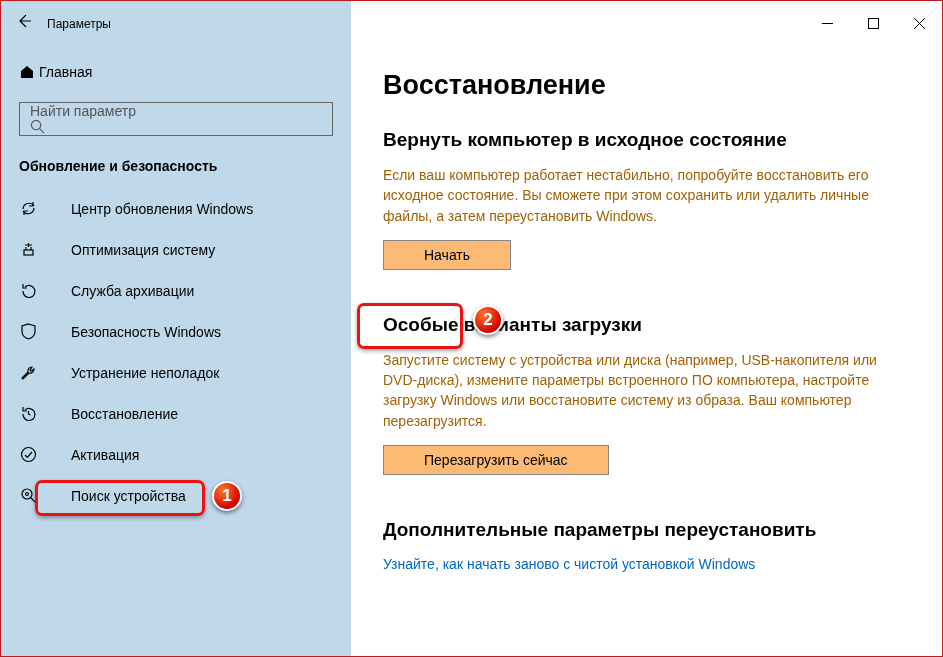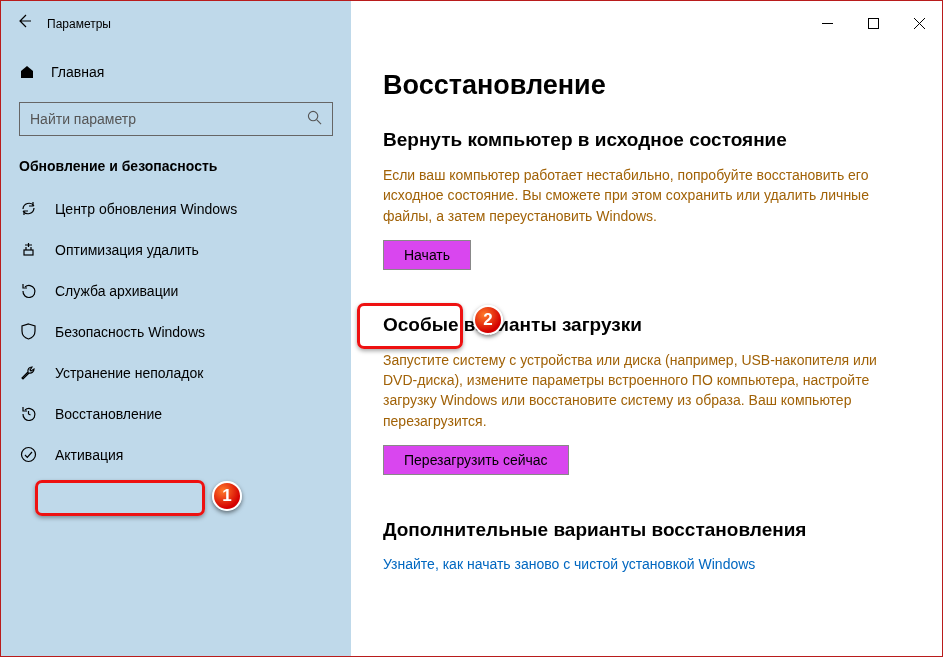--- a/index.html
+++ b/index.html
@@ -13,35 +13,35 @@
   .winctrls { margin-left: auto; display: flex; height: 100%; }
   .winctrls div { width: 46px; display: flex; align-items: center; justify-content: center; font-size: 14px; font-family: "Segoe MDL2 Assets", sans-serif; }
   .winctrls svg { width: 11px; height: 11px; stroke: #000; stroke-width: 1; fill: none; }
 
   
   .body { flex: 1; display: flex; min-height: 0; }
   .sidebar { width: 350px; background: #bfd9ea; padding-top: 8px; overflow: hidden; }
   .content { flex: 1; background: #fff; padding: 24px 32px 10px 32px; overflow: hidden; position: relative; }
 
   
-  .home { display: flex; align-items: center; gap: 16px; padding: 10px 18px 10px 18px; font-size: 14px; }
+  .home { display: flex; align-items: center; gap: 4px; padding: 10px 18px 10px 18px; font-size: 14px; }
   .home .ico { width: 16px; display: flex; justify-content: center; }
-  .searchbox { margin: 12px 18px 18px 18px; height: 34px; border: 1px solid #666; display: flex; align-items: center; padding: 0 10px 0 10px; font-size: 14px; color: #555; background: #bfd9ea; }
+  .searchbox { margin: 12px 18px 18px 18px; height: 34px; border: 1px solid #666; display: flex; align-items: flex-start; padding: 0 10px 0 10px; font-size: 14px; color: #555; background: #bfd9ea; flex-direction: column; }
   .searchbox .ph { flex: 1; }
   .section-title { font-size: 14px; font-weight: 600; padding: 4px 28px 14px 18px; }
   .nav { list-style: none; }
-  .nav li { display: flex; align-items: center; gap: 18px; padding: 12px 18px 12px 18px; font-size: 14px; position: relative; }
+  .nav li { display: flex; align-items: center; gap: 34px; padding: 12px 18px 12px 18px; font-size: 14px; position: relative; }
   .nav li .ico { width: 18px; display: flex; justify-content: center; align-items: center; }
   .nav svg { width: 17px; height: 17px; stroke: #000; stroke-width: 1.2; fill: none; }
 
   
   h1 { font-size: 27px; font-weight: 600; margin-bottom: 28px; }
   h2 { font-size: 19px; font-weight: 600; margin-bottom: 14px; }
   p.desc { font-size: 14px; line-height: 1.45; color: #a16207; margin-bottom: 14px; max-width: 560px; }
-  .btn { display: inline-block; background: #d946ef; border: 1px solid #888; padding: 6px 20px; font-size: 14px; font-family: inherit; text-align: right; }
+  .btn { display: inline-block; background: #fdba74; border: 1px solid #888; padding: 6px 40px; font-size: 14px; font-family: inherit; text-align: right; }
   .section-gap { height: 44px; }
   a.link { color: #0067c0; text-decoration: none; font-size: 14px; margin-top: 8px; }
 
   
   .hl-red { border: 3px solid #e11; border-radius: 7px; box-shadow: 0 2px 4px rgba(0,0,0,.35); }
   .hl-sidebar { position: absolute; left: 34px; top: 479px; width: 170px; height: 36px; pointer-events: none; }
   .hl-start { position: absolute; left: 6px; top: 257px; width: 106px; height: 46px; pointer-events: none; }
   .marker { width: 30px; height: 30px; border-radius: 50%; background: radial-gradient(circle at 35% 30%, #ff7a2a, #d40000 70%); border: 2px solid #fff; box-shadow: 0 2px 4px rgba(0,0,0,.5); color: #fff; font-weight: 700; font-size: 17px; display: flex; align-items: center; justify-content: center; position: absolute; }
   .marker1 { left: 211px; top: 480px; }
   .marker2 { left: 122px; top: 259px; }
@@ -112,21 +112,21 @@
             </span>
           <span>Центр обновления Windows</span>
         </li>
         <li>
           <span class="ico">
               <svg viewBox="0 0 17 17">
                 <rect x="4" y="9" width="9" height="5"></rect>
                 <path d="M6 9V6M11 9V6M8.5 6V2M5 4h7"></path>
               </svg>
             </span>
-          <span>Оптимизация удалить</span>
+          <span>Оптимизация систему</span>
         </li>
         <li>
           <span class="ico">
               <svg viewBox="0 0 17 17">
                 <path d="M3 9a6 6 0 1 0 2-4"></path>
                 <path d="M3 2v4h4"></path>
               </svg>
             </span>
           <span>Служба архивации</span>
         </li>
@@ -156,40 +156,50 @@
           <span>Восстановление</span>
         </li>
         <li>
           <span class="ico">
               <svg viewBox="0 0 17 17">
                 <circle cx="8.5" cy="8.5" r="7"></circle>
                 <path d="M5 9l2.3 2.3L12 6"></path>
               </svg>
             </span>
           <span>Активация</span>
+        </li>
+        <li>
+          <span class="ico">
+              <svg viewBox="0 0 17 17">
+                <circle cx="7" cy="7" r="5"></circle>
+                <line x1="11" y1="11" x2="15" y2="15"></line>
+                <circle cx="7" cy="7" r="1.5"></circle>
+              </svg>
+            </span>
+          <span>Поиск устройства</span>
         </li>
       </ul>
     </div>
 
     <div class="content">
       <h1>Восстановление</h1>
 
       <h2>Вернуть компьютер в исходное состояние</h2>
       <p class="desc">Если ваш компьютер работает нестабильно, попробуйте восстановить его исходное состояние. Вы сможете при этом сохранить или удалить личные файлы, а затем переустановить Windows.</p>
       <button class="btn">Начать</button>
 
       <div class="section-gap"></div>
 
       <h2>Особые варианты загрузки</h2>
       <p class="desc">Запустите систему с устройства или диска (например, USB-накопителя или DVD-диска), измените параметры встроенного ПО компьютера, настройте загрузку Windows или восстановите систему из образа. Ваш компьютер перезагрузится.</p>
       <button class="btn">Перезагрузить сейчас</button>
 
       <div class="section-gap"></div>
 
-      <h2>Дополнительные варианты восстановления</h2>
+      <h2>Дополнительные параметры переустановить</h2>
       <a href="#" class="link">Узнайте, как начать заново с чистой установкой Windows</a>
 
       
       <div class="hl-red hl-start"></div>
       <div class="marker marker2">2</div>
     </div>
 
   </div>
 
   <div class="hl-red hl-sidebar"></div>

